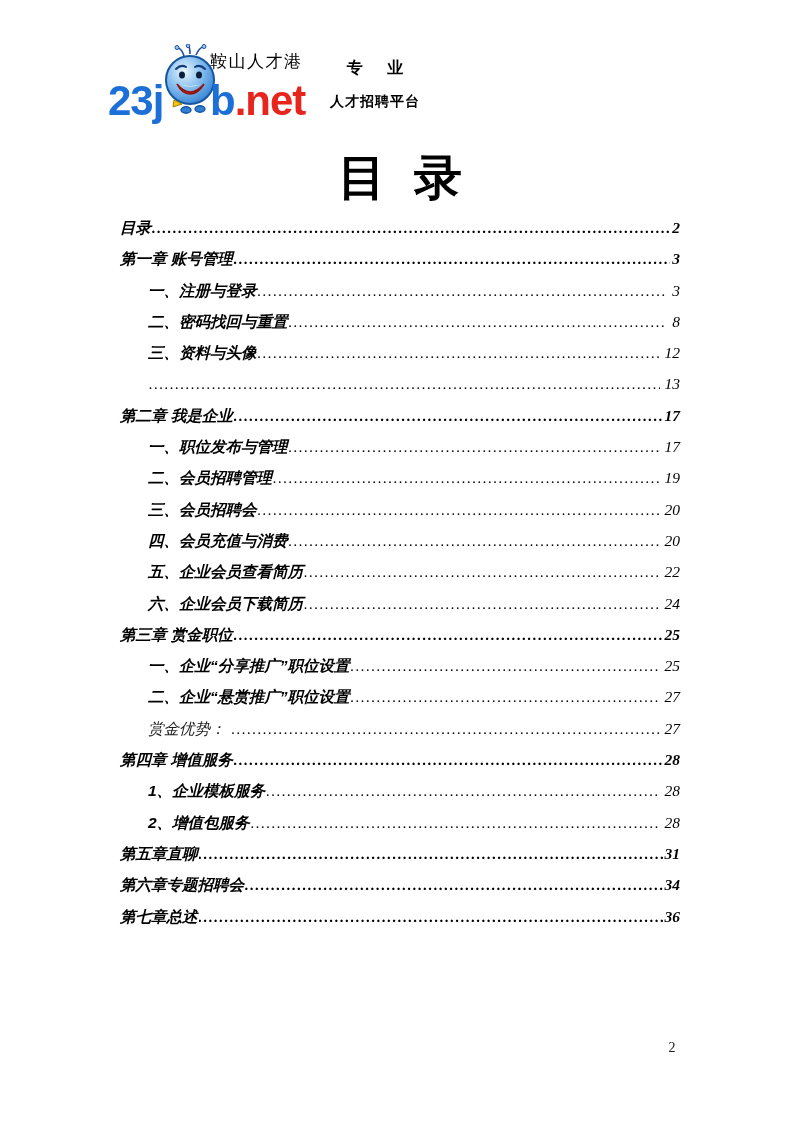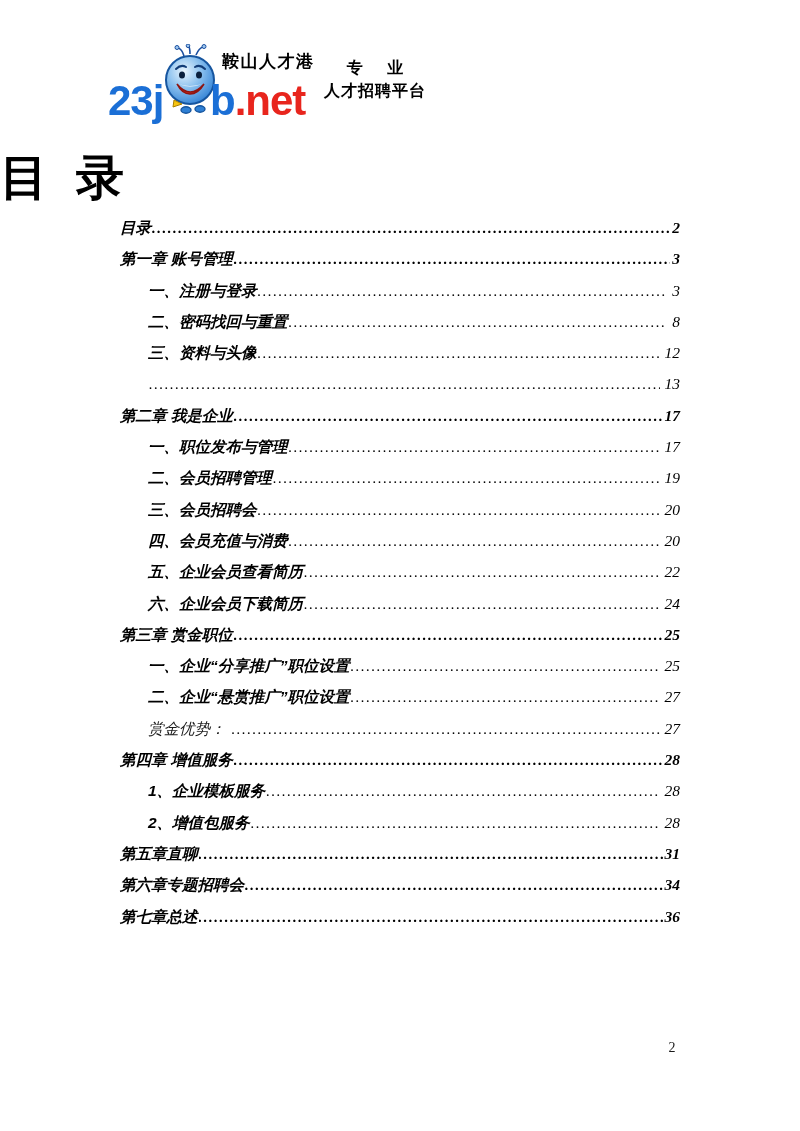--- a/index.html
+++ b/index.html
@@ -42,45 +42,46 @@
   .logo-net { color: var(--logo-red); }
   .mascot {
     position: absolute;
     left: 54px;
     top: 0;
     width: 58px;
     height: 70px;
   }
   .brand-name {
     position: absolute;
-    left: 114px;
+    left: 102px;
     top: 6px;
     font-size: 17px;
-    font-weight: bold;
+    font-weight: normal;
     letter-spacing: 1.5px;
     white-space: nowrap;
   }
   .tagline {
     position: absolute;
     left: 212px;
     top: 14px;
     width: 110px;
     text-align: center;
     font-weight: bold;
     white-space: nowrap;
   }
   .tagline-line1 { font-size: 16px; letter-spacing: 10px; text-indent: 10px; }
-  .tagline-line2 { font-size: 16px; letter-spacing: 1px; margin-top: 2px; }
+  .tagline-line2 { font-size: 14px; letter-spacing: 1px; margin-top: 14px; }
 
   
   .doc-title {
     position: absolute;
     left: 0;
     top: 148px;
     width: 100%;
+    text-align: center;
     font-family: "Liberation Serif", serif;
     font-weight: bold;
     font-size: 48px;
     line-height: 60px;
     word-spacing: 16px;
     color: var(--ink);
   }
 
   
   .toc {

